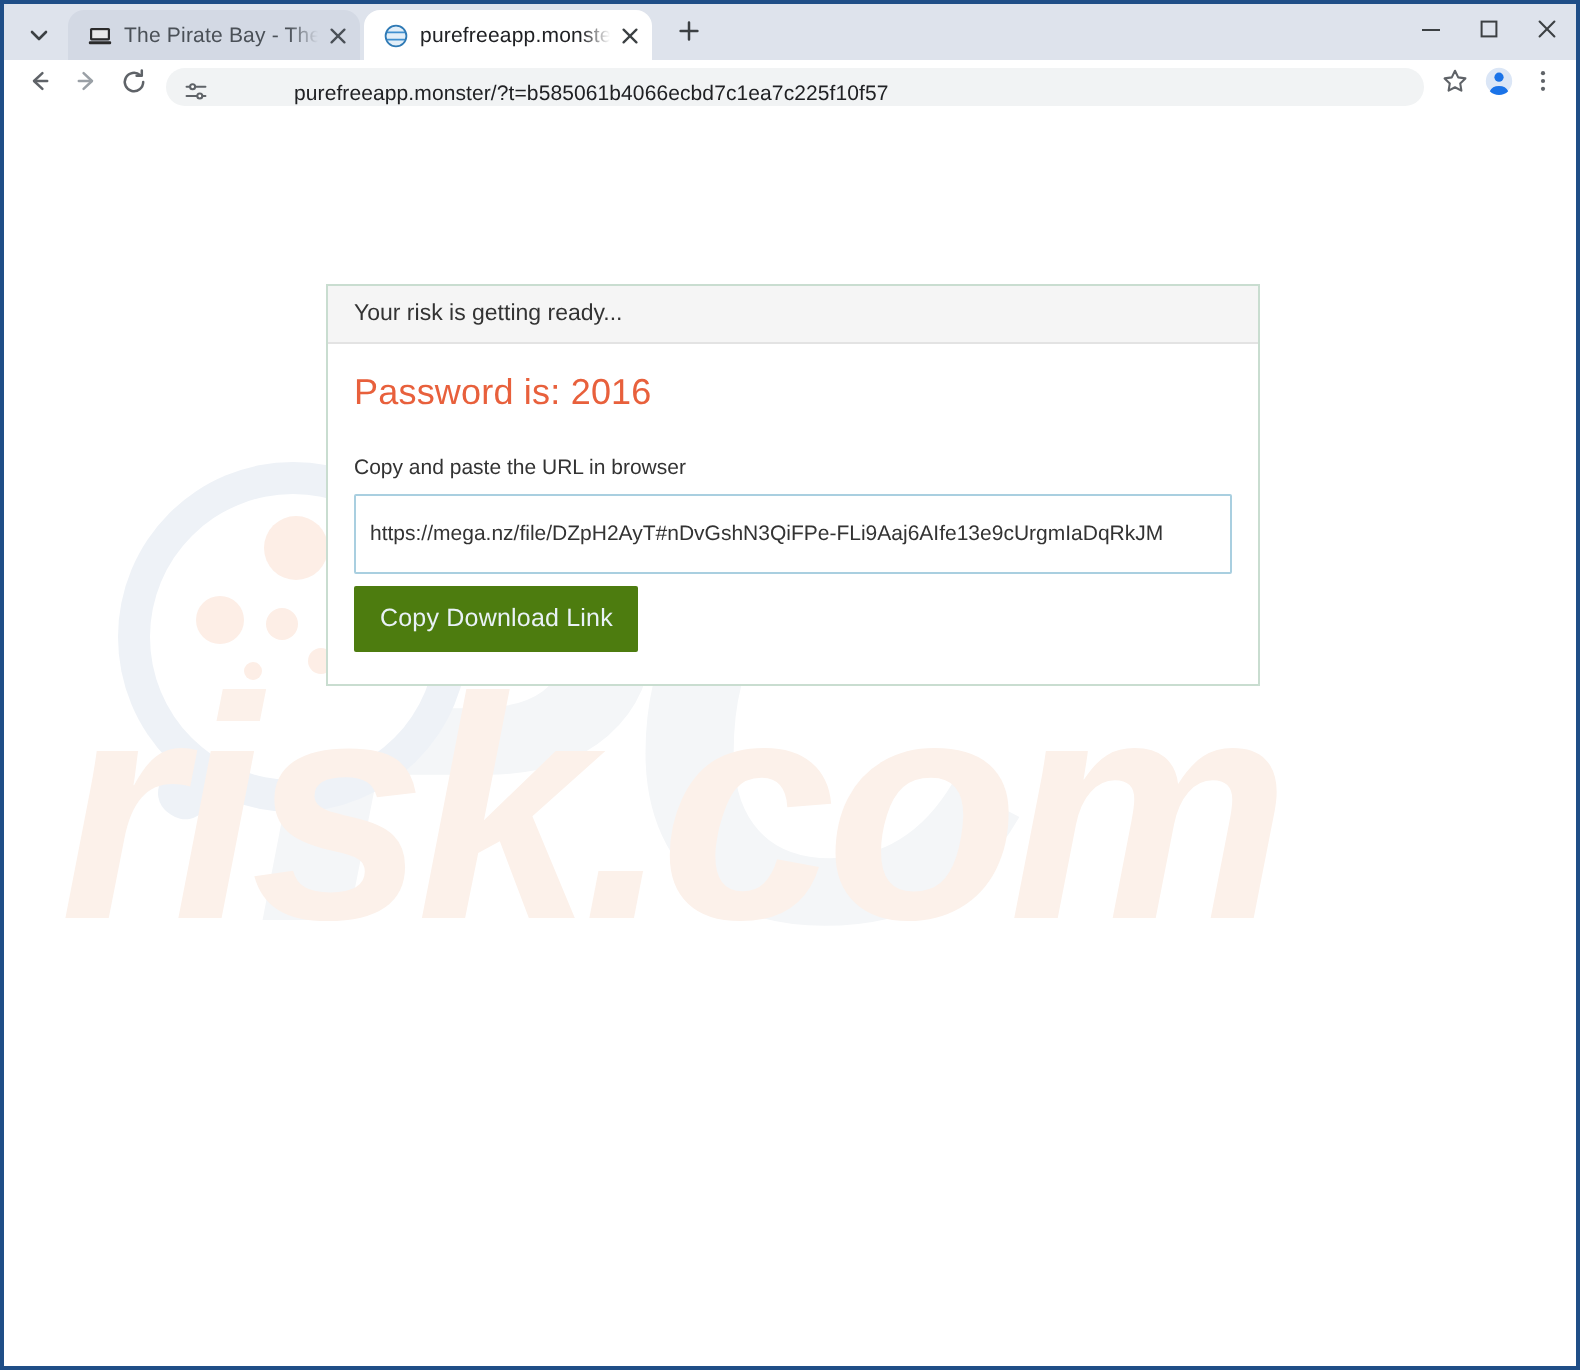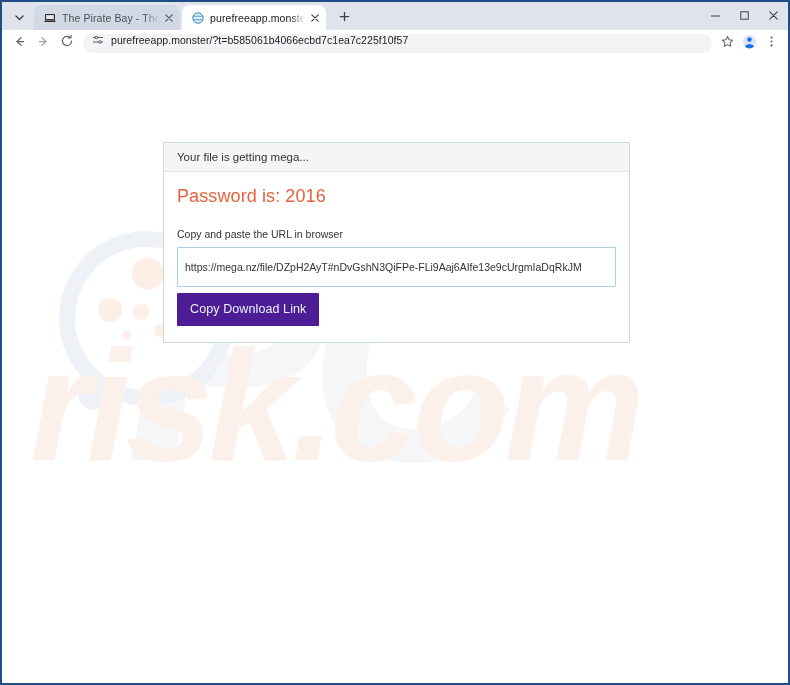--- a/index.html
+++ b/index.html
@@ -159,25 +159,26 @@
     cursor: pointer;
   }
   .nav-btn.reload { margin-right: 5px; }
 
   .omnibox {
     flex: 1 1 auto;
     height: 19px;
     background: #f1f3f4;
     border-radius: 10px;
     display: flex;
-    align-items: flex-start;
+    align-items: flex-end;
     padding: 0 8px;
     box-sizing: border-box;
     margin-right: 4px;
     cursor: text;
+    gap: 36px;
   }
   .omnibox-icon {
     width: 13px;
     height: 13px;
     margin-right: 7px;
     display: flex;
     align-items: center;
     justify-content: center;
     flex: 0 0 auto;
   }
@@ -327,21 +328,21 @@
     background: #ffffff;
     font-family: "Liberation Sans", sans-serif;
     font-size: 10.5px;
     color: #333333;
     padding: 0 7px;
     outline: none;
     border-radius: 1px;
   }
   .copy-btn {
     margin-top: 6px;
-    background: #4c1d95;
+    background: #4d7c0f;
     border: none;
     color: #e9f2f7;
     font-family: "Liberation Sans", sans-serif;
     font-size: 12.5px;
     padding: 9px 13px 10px 13px;
     cursor: pointer;
     letter-spacing: 0.1px;
     display: block;
     border-radius: 1px;
   }
@@ -511,21 +512,21 @@
       <div class="wm-dot d1"></div>
       <div class="wm-dot d2"></div>
       <div class="wm-dot d3"></div>
       <div class="wm-dot d4"></div>
       <div class="wm-dot d5"></div>
       <div class="wm-risk">risk.com</div>
     </div>
 
     <div class="scam-card">
 
-      <div class="card-header">Your file is getting mega...</div>
+      <div class="card-header">Your risk is getting ready...</div>
 
       <div class="card-body">
 
         <div class="password-line">Password is: 2016</div>
 
         <div class="field-label">Copy and paste the URL in browser</div>
 
         <input class="url-input" type="text" readonly="" value="https://mega.nz/file/DZpH2AyT#nDvGshN3QiFPe-FLi9Aaj6AIfe13e9cUrgmIaDqRkJM" style="">
 
         <button class="copy-btn">Copy Download Link</button>

